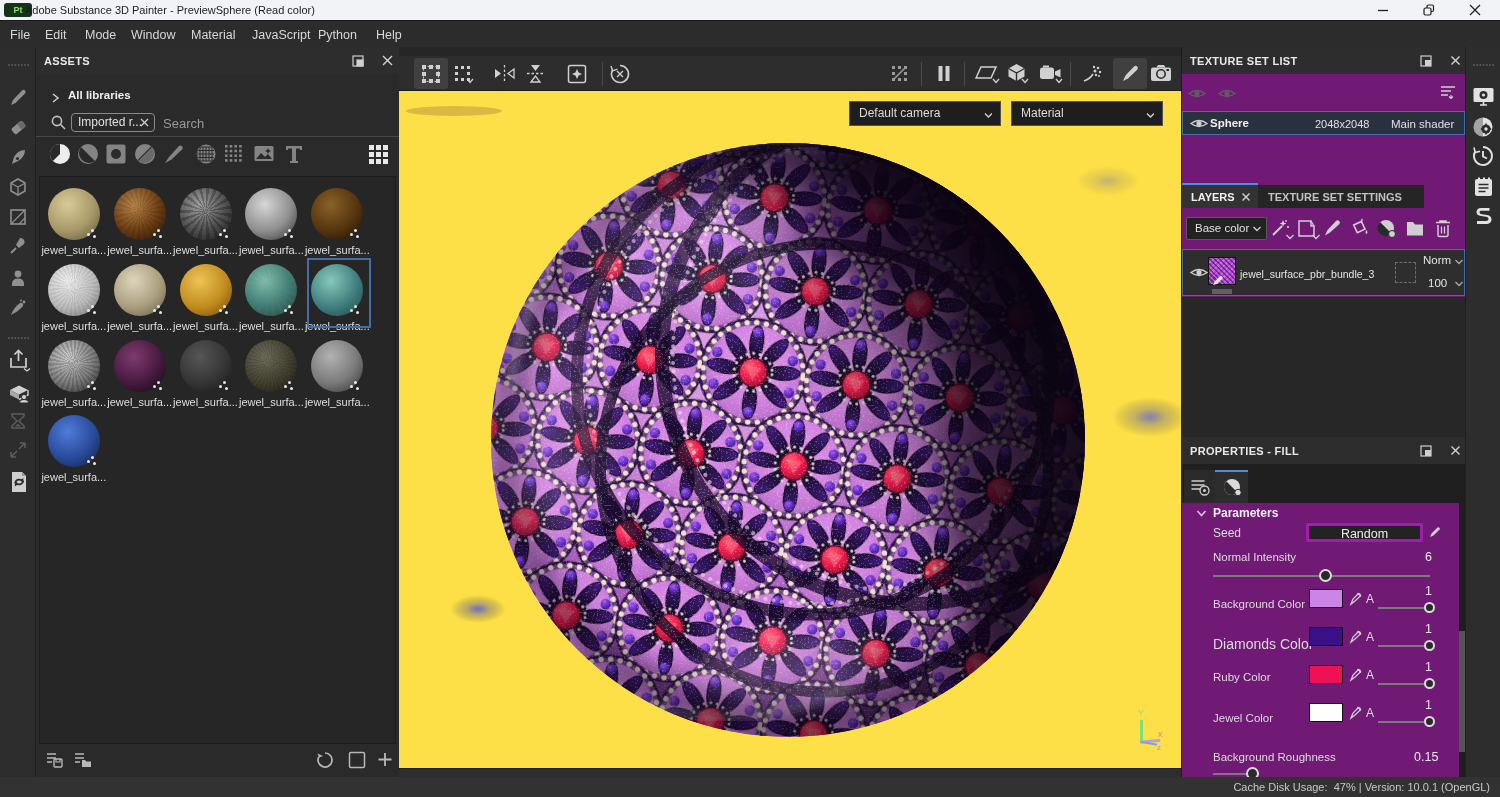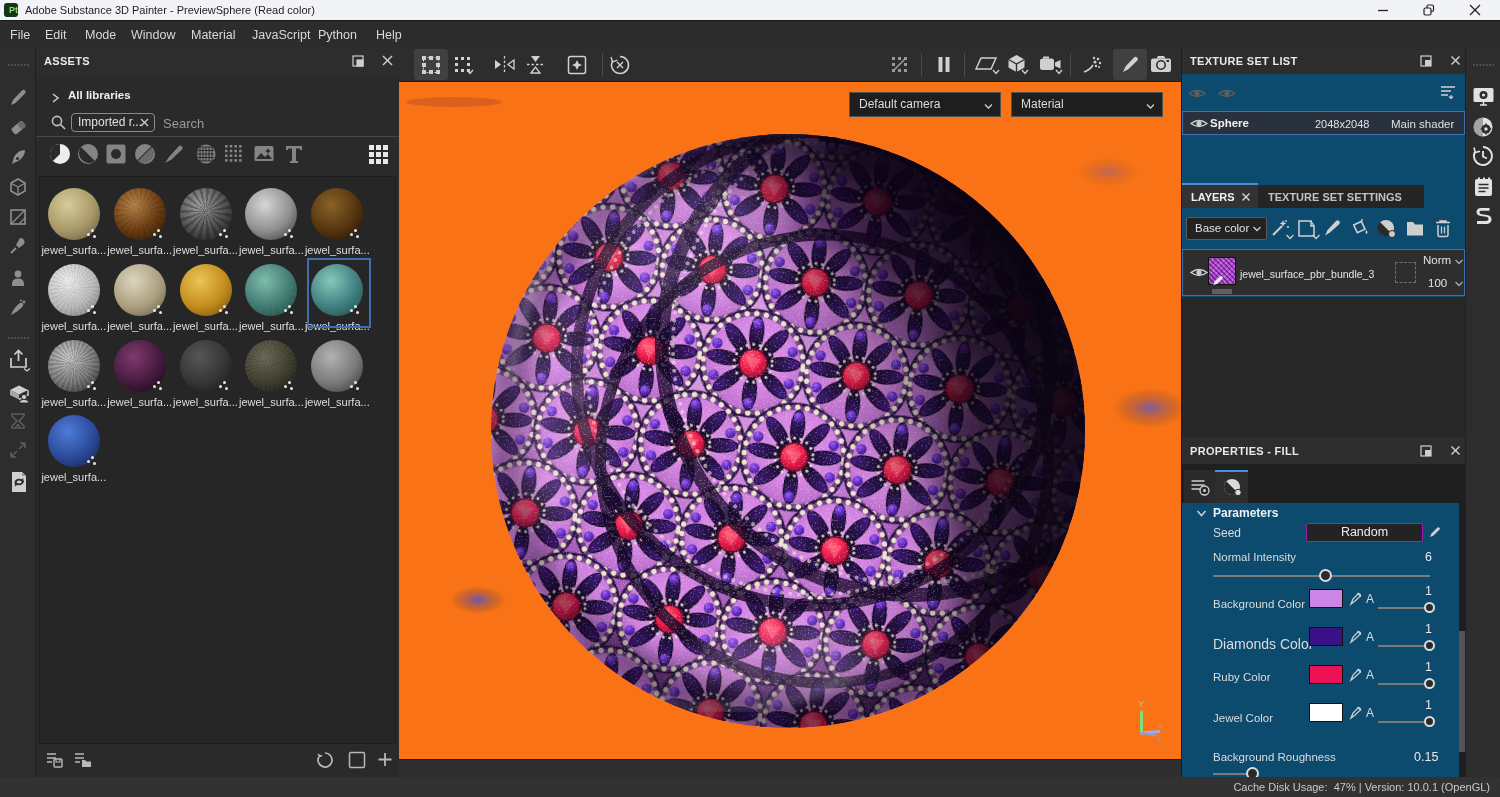--- a/index.html
+++ b/index.html
@@ -4,34 +4,34 @@
 <style>
 * { margin:0; padding:0; box-sizing:border-box; }
 html,body { width:1500px; height:797px; overflow:hidden; background:#262626;
   font-family:"Liberation Sans", sans-serif; }
 .abs { position:absolute; }
 #page { position:relative; width:1500px; height:797px; }
 
 
 #titlebar { position:absolute; left:0; top:0; width:1500px; height:21px;
   background:#f2f3f7; border-bottom:1px solid #1a1a1a; }
-#ptlogo { position:absolute; left:4px; top:3px; width:14px; height:14px;
+#ptlogo { position:absolute; left:4px; top:3px; width:28px; height:14px;
   background:#153318; border-radius:3px; color:#8adf60; font-size:9px; font-weight:bold;
-  text-align:right; line-height:14px; }
+  text-align:center; line-height:14px; }
 #title { position:absolute; left:25px; top:4px; font-size:11px; color:#1d1d1d; }
 
 
 #menubar { position:absolute; left:0; top:21px; width:1500px; height:26px; background:#2c2c2c; }
 .menuitem { position:absolute; top:7px; color:#d8d8d8; font-size:12.5px; }
 
 
 #ltool { position:absolute; left:0; top:47px; width:36px; height:730px; background:#2d2d2d; border-right:1px solid #202020;}
 #assets { position:absolute; left:36px; top:47px; width:363px; height:730px; background:#2a2a2a; }
-#viewport { position:absolute; left:399px; top:47px; width:782px; height:730px; background:#f97316; overflow:hidden;}
-#rpanel { position:absolute; left:1181px; top:47px; width:284px; height:730px; background:#0c4a6e; border-left:1px solid #1c1c1c;}
+#viewport { position:absolute; left:399px; top:56px; width:782px; height:730px; background:#fde047; overflow:hidden;}
+#rpanel { position:absolute; left:1181px; top:47px; width:284px; height:730px; background:#701a75; border-left:1px solid #1c1c1c;}
 #rtool { position:absolute; left:1465px; top:47px; width:35px; height:730px; background:#2d2d2d; border-left:1px solid #202020;}
 #statusbar { position:absolute; left:0; top:777px; width:1500px; height:20px; background:#323232;
   color:#c8c8c8; font-size:11px; text-align:right; padding-right:10px; line-height:20px; }
 
 
 .phead { height:27px; background:#2d2d2d; position:relative; }
 .phead .ptitle { position:absolute; left:8px; top:8px; font-size:11px; font-weight:bold; color:#e8e8e8; letter-spacing:.3px;}
 .grid-wrap { position:absolute; left:3px; top:129px; width:357px; height:568px;
   background:#262626; border:1px solid #1d1d1d; }
 .thumbcell { position:absolute; width:66px; text-align:center; }
@@ -862,21 +862,21 @@
       <svg class="abs" style="left:40px;top:430px" width="20" height="20">
         <circle cx="10" cy="10" r="8" fill="#dadada"></circle>
         <path d="M4.3,4.3 a8 8 0 0 0 11.4,11.4 Z" fill="#2a2a2a"></path>
         <circle cx="16" cy="15.5" r="3.2" fill="#dadada" stroke="#2a2a2a" stroke-width="1"></circle>
       </svg>
       <svg class="abs" style="left:14px;top:462px" width="11" height="9">
         <path d="M1.5,2 L5.5,6.5 L9.5,2" fill="none" stroke="#cfcfcf" stroke-width="1.5"></path>
       </svg>
       <div class="abs" style="left:31px;top:459px;font-size:12px;font-weight:bold;color:#f0f0f0">Parameters</div>
       <div class="abs" style="left:31px;top:479px;font-size:12px;color:#dcdcdc">Seed</div>
-      <div class="abs" style="left:124px;top:476px;width:117px;height:19px;background:#232323;border:1px solid #a21caf;border-radius:2px;color:#ececec;font-size:12.5px;line-height:17px;text-align:center">Random</div>
+      <div class="abs" style="left:124px;top:476px;width:117px;height:19px;background:#232323;border:3px solid #a21caf;border-radius:2px;color:#ececec;font-size:12.5px;line-height:17px;text-align:center">Random</div>
       <svg class="abs" style="left:246px;top:478px" width="14" height="14">
         <path d="M2,12 L3.5,8.5 L9.5,2.5 a1.5 1.5 0 0 1 2.1,2.1 L5.5,10.5 Z" fill="#cfcfcf"></path>
       </svg>
       <div class="abs" style="left:31px;top:504px;font-size:11.5px;color:#dcdcdc">Normal Intensity</div>
       <div class="abs" style="left:243px;top:503px;font-size:12.5px;color:#e8e8e8">6</div>
       <div class="abs" style="left:31px;top:528px;width:217px;height:2px;background:#7a7a7a"></div>
       <div class="abs" style="left:137px;top:522px;width:13px;height:13px;border:2px solid #dcdcdc;border-radius:50%;background:#2a2a2a"></div>
       <div class="abs" style="left:31px;top:551px;font-size:11.5px;color:#dcdcdc">Background Color</div>
       <div class="abs" style="left:127px;top:542px;width:34px;height:19px;background:#cc84e6;border:1px solid #101010"></div>
       <svg class="abs" style="left:167px;top:544px" width="15" height="15">

